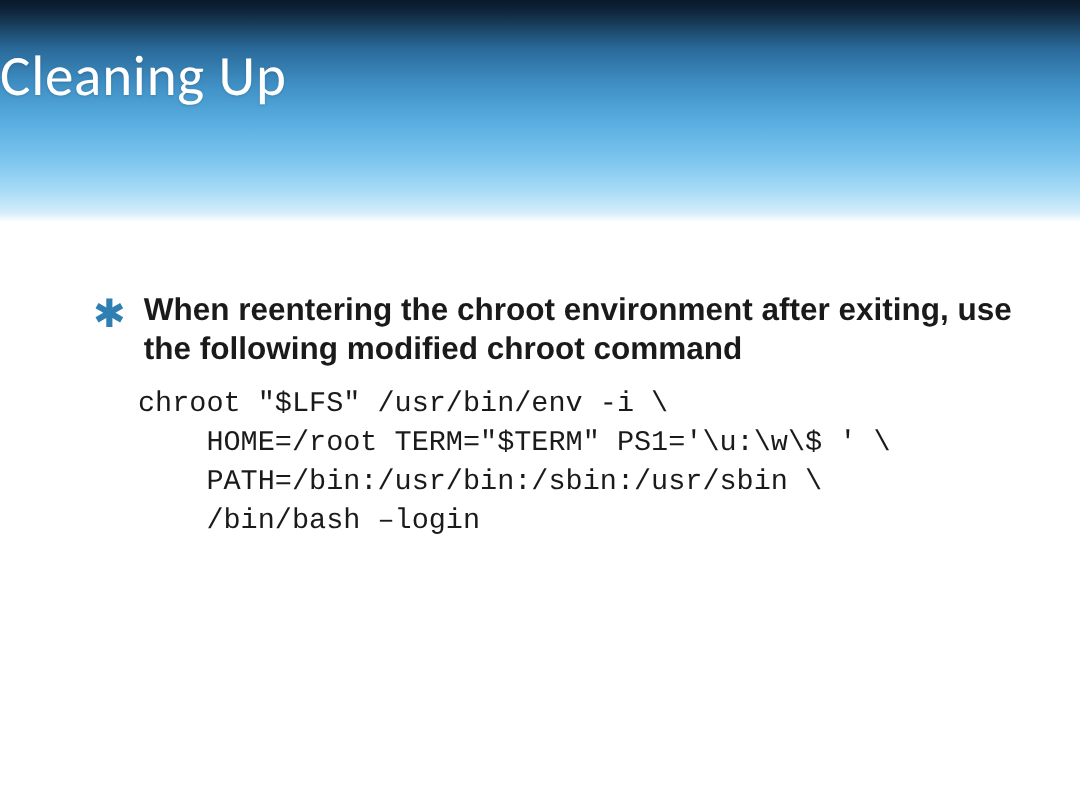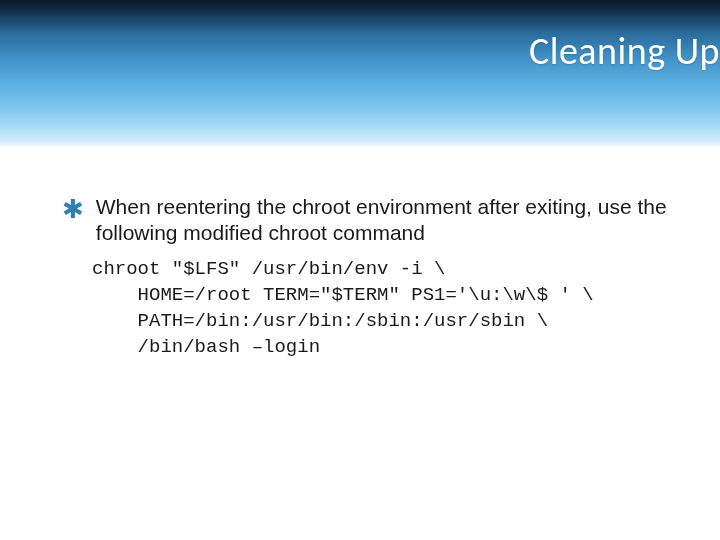--- a/index.html
+++ b/index.html
@@ -24,21 +24,21 @@
       #163a56 10%,
       #2a6a9a 22%,
       #3f8fc4 38%,
       #58aee0 55%,
       #7cc5ee 72%,
       #a8dbf6 86%,
       #d6eefb 96%,
       #ffffff 100%);
     display: flex;
     align-items: flex-start;
-    justify-content: flex-end;
+    justify-content: flex-start;
   }
   .title {
     color: #ffffff;
     font-size: 38px;
     font-weight: 400;
     margin-top: 28px;
     letter-spacing: 0.5px;
     text-shadow: 0 1px 2px rgba(0,0,0,0.15);
   }
   .content {
@@ -57,21 +57,21 @@
     font-size: 26px;
     line-height: 26px;
     margin-top: 2px;
     font-weight: 300;
     flex: 0 0 auto;
   }
   .bullet-text {
     color: #1a1a1a;
     font-size: 21px;
     line-height: 26px;
-    font-weight: 400;
+    font-weight: 700;
     font-family: "Candara", "Segoe UI", Arial, sans-serif;
   }
   .code-block {
     margin-top: 10px;
     margin-left: 30px;
     font-family: "Courier New", Courier, monospace;
     font-size: 19px;
     line-height: 26px;
     color: #1a1a1a;
     white-space: pre;

